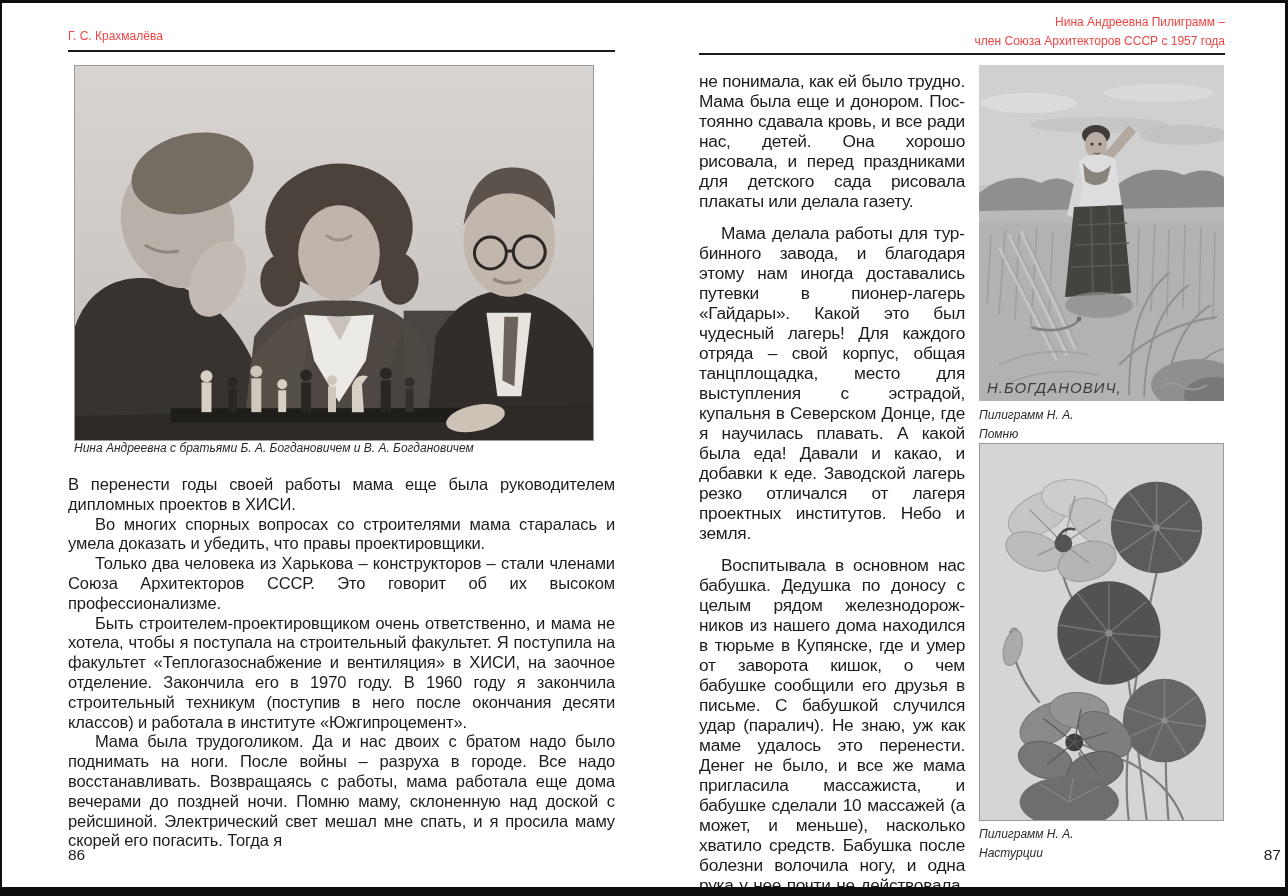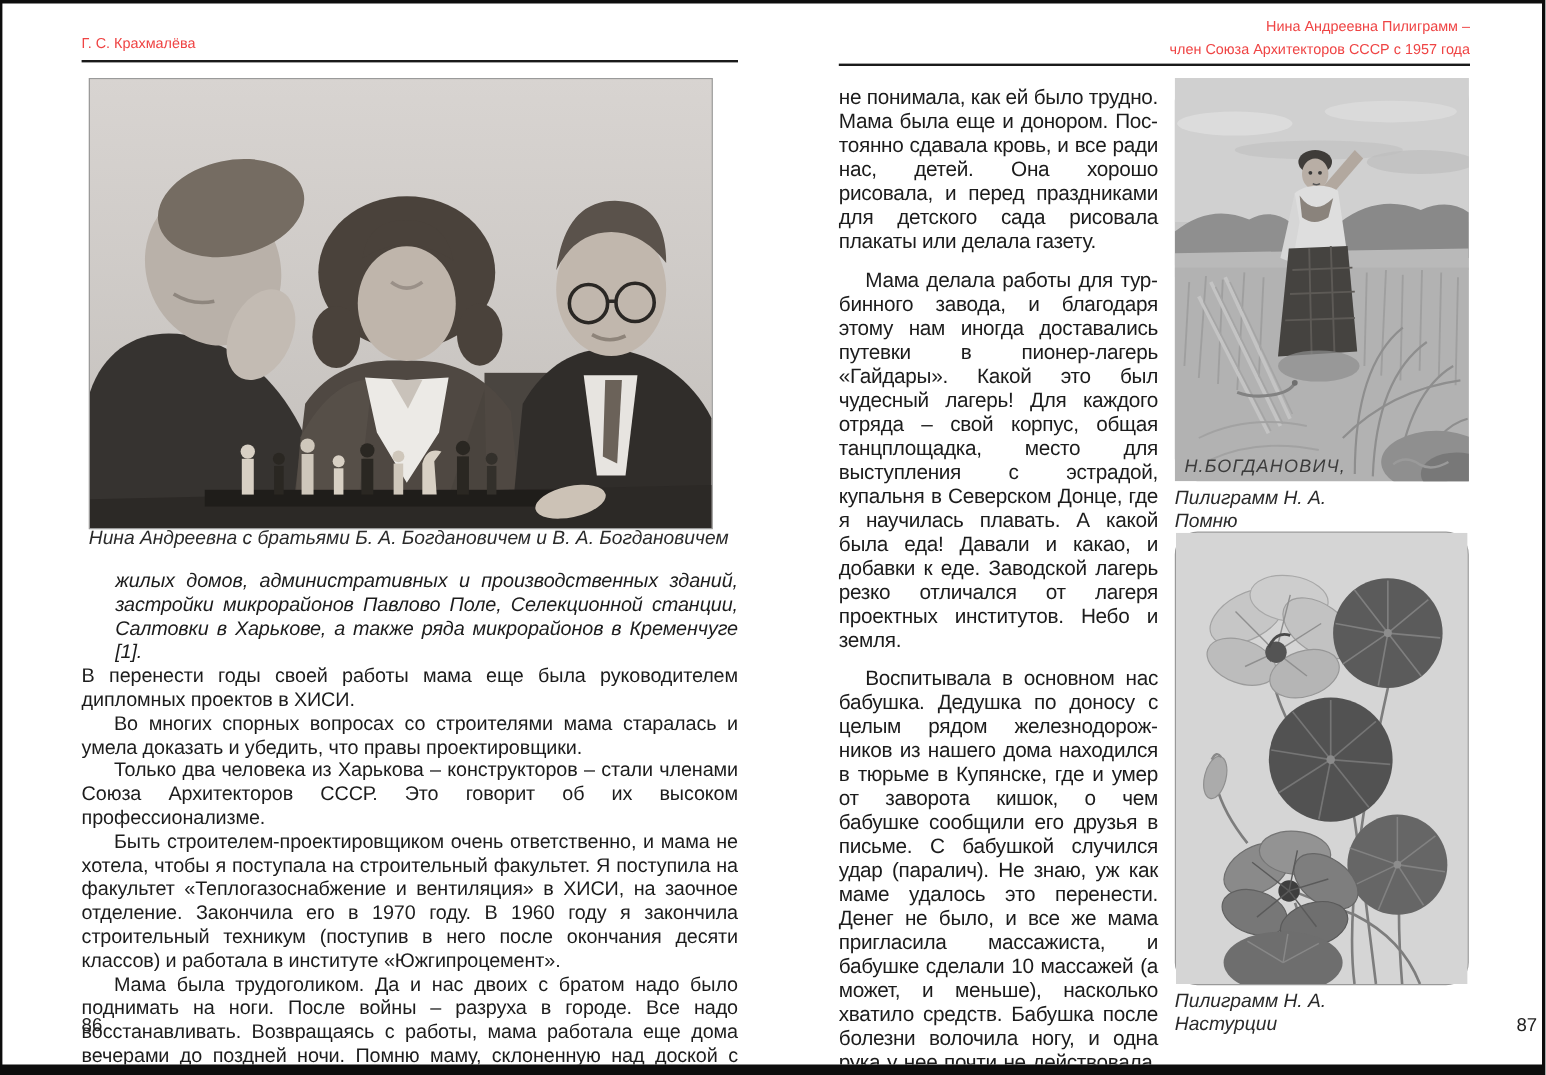--- a/index.html
+++ b/index.html
@@ -12,31 +12,31 @@
     border-top:3px solid #0d0d0d;
     border-right:3px solid #0d0d0d;
     border-bottom:9px solid #0d0d0d;
     font-family:"Liberation Sans", sans-serif;
     color:#1c1c1c;
     overflow:hidden;
   }
   .abs{position:absolute;}
   .hdr{font-size:12px;color:#ef4444;}
   .rule{background:#1a1a1a;height:2px;}
-  .caption{font-style:italic;font-size:16px;line-height:19px;color:#2a2a2a;}
+  .caption{font-style:italic;font-size:12px;line-height:19px;color:#2a2a2a;}
   .body-col{font-size:16.5px;line-height:19.8px;letter-spacing:-0.1px;text-align:justify;}
   .para{margin:0;text-indent:27px;}
   .para.no-indent{text-indent:0;}
   .quote{margin:0 0 0 28px;font-style:italic;text-indent:0;}
   .right-col{font-size:17.3px;line-height:20px;letter-spacing:-0.25px;text-align:justify;}
   .right-col .para{text-indent:22px;margin-top:12px;}
   .right-col .para.no-indent{text-indent:0;}
   .pagenum{font-size:15.5px;color:#222;text-align:right;}
   .photo-frame{border:1px solid #9a9a9a;box-sizing:border-box;background:#cfcbc7;}
-  .fig-frame{box-sizing:border-box;background:#cdcdcd;border-radius:19px;}
+  .fig-frame{box-sizing:border-box;background:#cdcdcd;}
   .fig-frame.bordered{border:1px solid #999;}
   svg{display:block;}
 </style>
 </head>
 <body>
 
 <div id="spread">
 
   <div class="abs hdr" style="left:66px;top:26px;width:548px;">Г. С. Крахмалёва</div>
   <div class="abs rule" style="left:66px;top:47px;width:547px;"></div>
@@ -128,21 +128,20 @@
             </g>
         </g>
         <ellipse cx="402" cy="354" rx="30" ry="13" fill="#ccc2b6" transform="rotate(-12 402 354)"></ellipse>
       </g>
     </svg>
   </div>
 
   <div class="abs caption" style="left:72px;top:436px;width:541px;">Нина Андреевна с братьями Б. А. Богдановичем и В. А. Богдановичем</div>
 
   <div class="abs body-col" style="left:66px;top:472px;width:547px;">
-    <p class="quote">жилых домов, административных и производственных зданий, за­стройки микрорайонов Павлово Поле, Селекционной станции, Сал­товки в Харькове, а также ряда микрорайонов в Кременчуге [1].</p>
     <p class="para no-indent">В перенести годы своей работы мама еще была руководителем диплом­ных проектов в ХИСИ.</p>
     <p class="para">Во многих спорных вопросах со строителями мама старалась и умела доказать и убедить, что правы проектировщики.</p>
     <p class="para">Только два человека из Харькова – конструкторов – стали членами Со­юза Архитекторов СССР. Это говорит об их высоком профессионализме.</p>
     <p class="para">Быть строителем-проектировщиком очень ответственно, и мама не хотела, чтобы я поступала на строительный факультет. Я поступила на факультет «Теплогазоснабжение и вентиляция» в ХИСИ, на заочное отде­ление. Закончила его в 1970 году. В 1960 году я закончила строительный техникум (поступив в него после окончания десяти классов) и работала в институте «Южгипроцемент».</p>
     <p class="para">Мама была трудоголиком. Да и нас двоих с братом надо было подни­мать на ноги. После войны – разруха в городе. Все надо восстанавливать. Возвращаясь с работы, мама работала еще дома вечерами до поздней ночи. Помню маму, склоненную над доской с рейсшиной. Электрический свет мешал мне спать, и я просила маму скорей его погасить. Тогда я</p>
   </div>
 
   <div class="abs pagenum" style="left:66px;top:843px;">86</div>
 
   <div class="abs hdr" style="left:697px;top:10px;width:526px;text-align:right;line-height:19px;">

